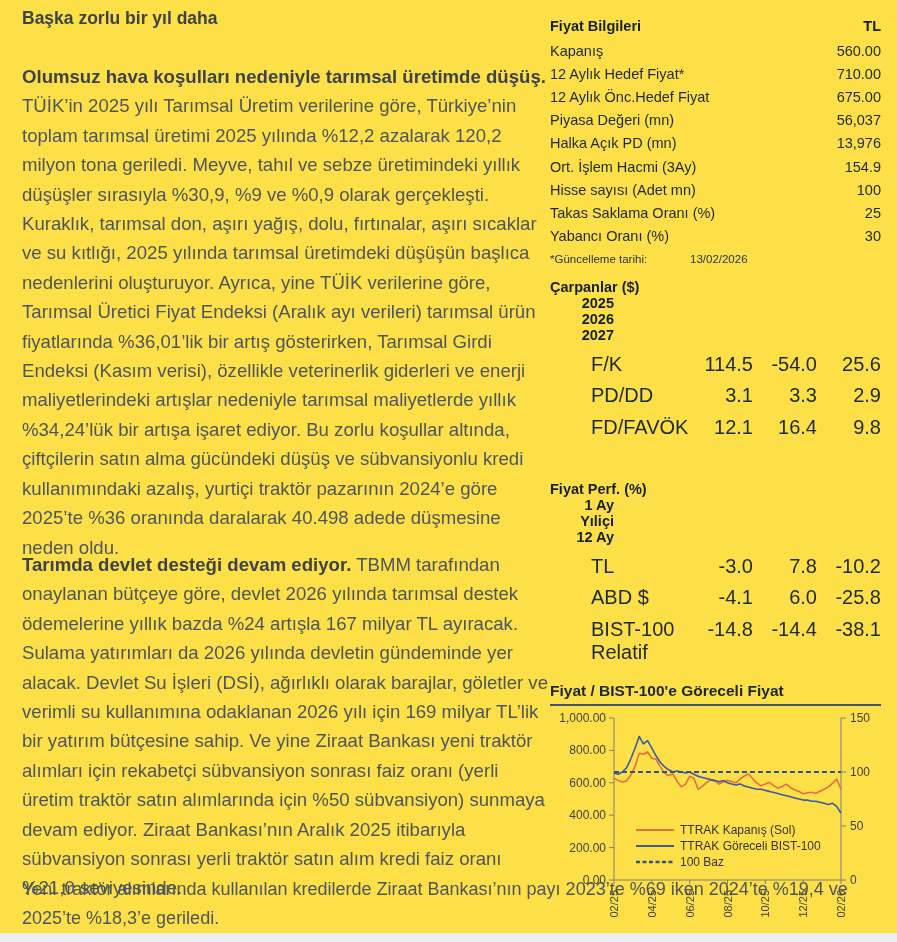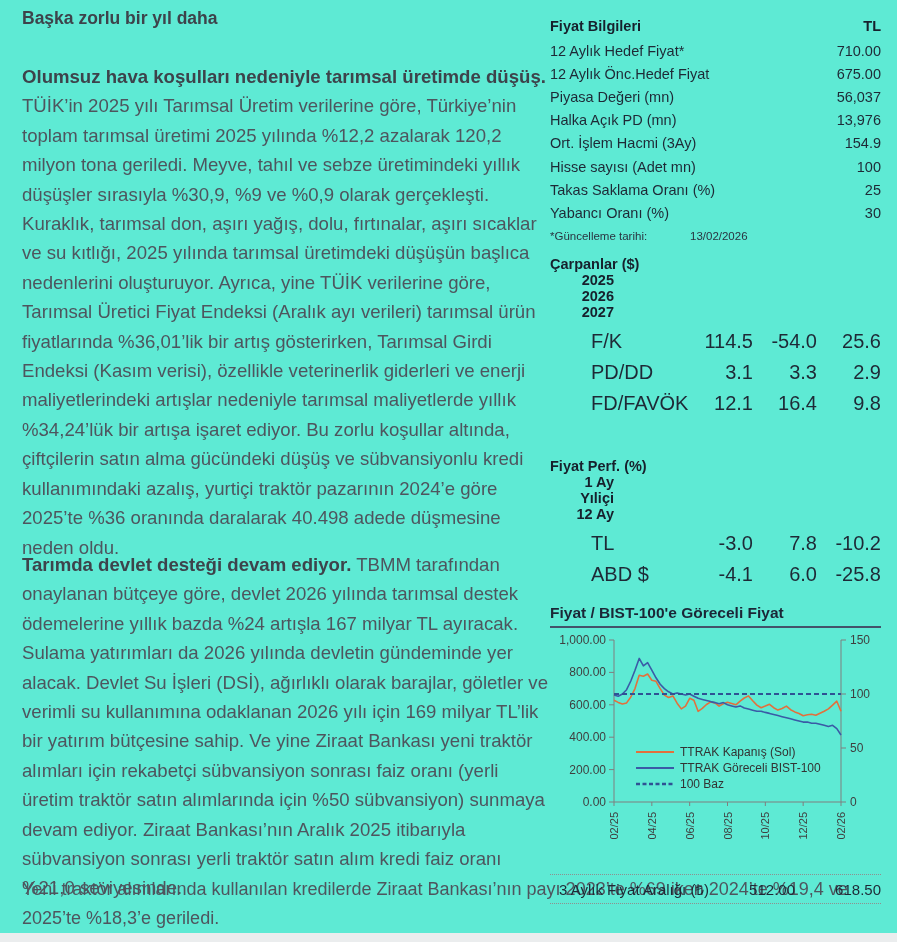--- a/index.html
+++ b/index.html
@@ -1,16 +1,16 @@
 <!DOCTYPE html>
 <html><head>
 <meta charset="utf-8">
 <style>
   html,body{margin:0;padding:0;background:#ffffff;}
-  .page{position:relative;width:897px;height:942px;background:#5eead4;overflow:hidden;
+  .page{position:relative;width:897px;height:942px;background:#fde047;overflow:hidden;
         font-family:"Liberation Sans", sans-serif;}
 
   
   .article-title{position:absolute;left:22px;top:8px;width:527px;
     font-size:17.5px;font-weight:bold;color:#3d434b;}
   .para{position:absolute;left:22px;width:529px;font-size:18.6px;line-height:29.4px;
     color:#4e555e;text-align:left;}
   .para b{color:#3d434b;}
   .para-1{top:62px;}
   .para-2{top:550px;}
@@ -60,20 +60,24 @@
   <div class="para para-3"><span>Yeni traktör alımlarında kullanılan kredilerde Ziraat Bankası’nın payı 2023’te %69 iken 2024’te %19,4 ve 2025’te %18,3’e geriledi.</span></div>
 
   <div class="right-col">
 
     <div class="t-head">
       <span>Fiyat Bilgileri</span>
       <span>TL</span>
     </div>
     <div>
         <div class="t-row">
+          <span class="lbl">Kapanış</span>
+          <span class="val">560.00</span>
+        </div>
+        <div class="t-row">
           <span class="lbl">12 Aylık Hedef Fiyat*</span>
           <span class="val">710.00</span>
         </div>
         <div class="t-row">
           <span class="lbl">12 Aylık Önc.Hedef Fiyat</span>
           <span class="val">675.00</span>
         </div>
         <div class="t-row">
           <span class="lbl">Piyasa Değeri (mn)</span>
           <span class="val">56,037</span>
@@ -145,20 +149,26 @@
             <span class="m-title">TL</span>
             <span class="m-col">-3.0</span>
             <span class="m-col">7.8</span>
             <span class="m-col">-10.2</span>
           </div>
           <div class="m-row">
             <span class="m-title">ABD $</span>
             <span class="m-col">-4.1</span>
             <span class="m-col">6.0</span>
             <span class="m-col">-25.8</span>
+          </div>
+          <div class="m-row">
+            <span class="m-title">BIST-100 Relatif</span>
+            <span class="m-col">-14.8</span>
+            <span class="m-col">-14.4</span>
+            <span class="m-col">-38.1</span>
           </div>
         </div>
     </div>
 
     <div class="chart-block">
       <div class="chart-title">Fiyat / BIST-100'e Göreceli Fiyat</div>
       <svg id="chart-svg" width="331" height="238" viewBox="0 0 331 238">
           <line x1="64" y1="10" x2="64" y2="172" stroke="#7f7f7f"></line>
           <line x1="291" y1="10" x2="291" y2="172" stroke="#7f7f7f"></line>
           <line x1="64" y1="172" x2="291" y2="172" stroke="#7f7f7f"></line>

